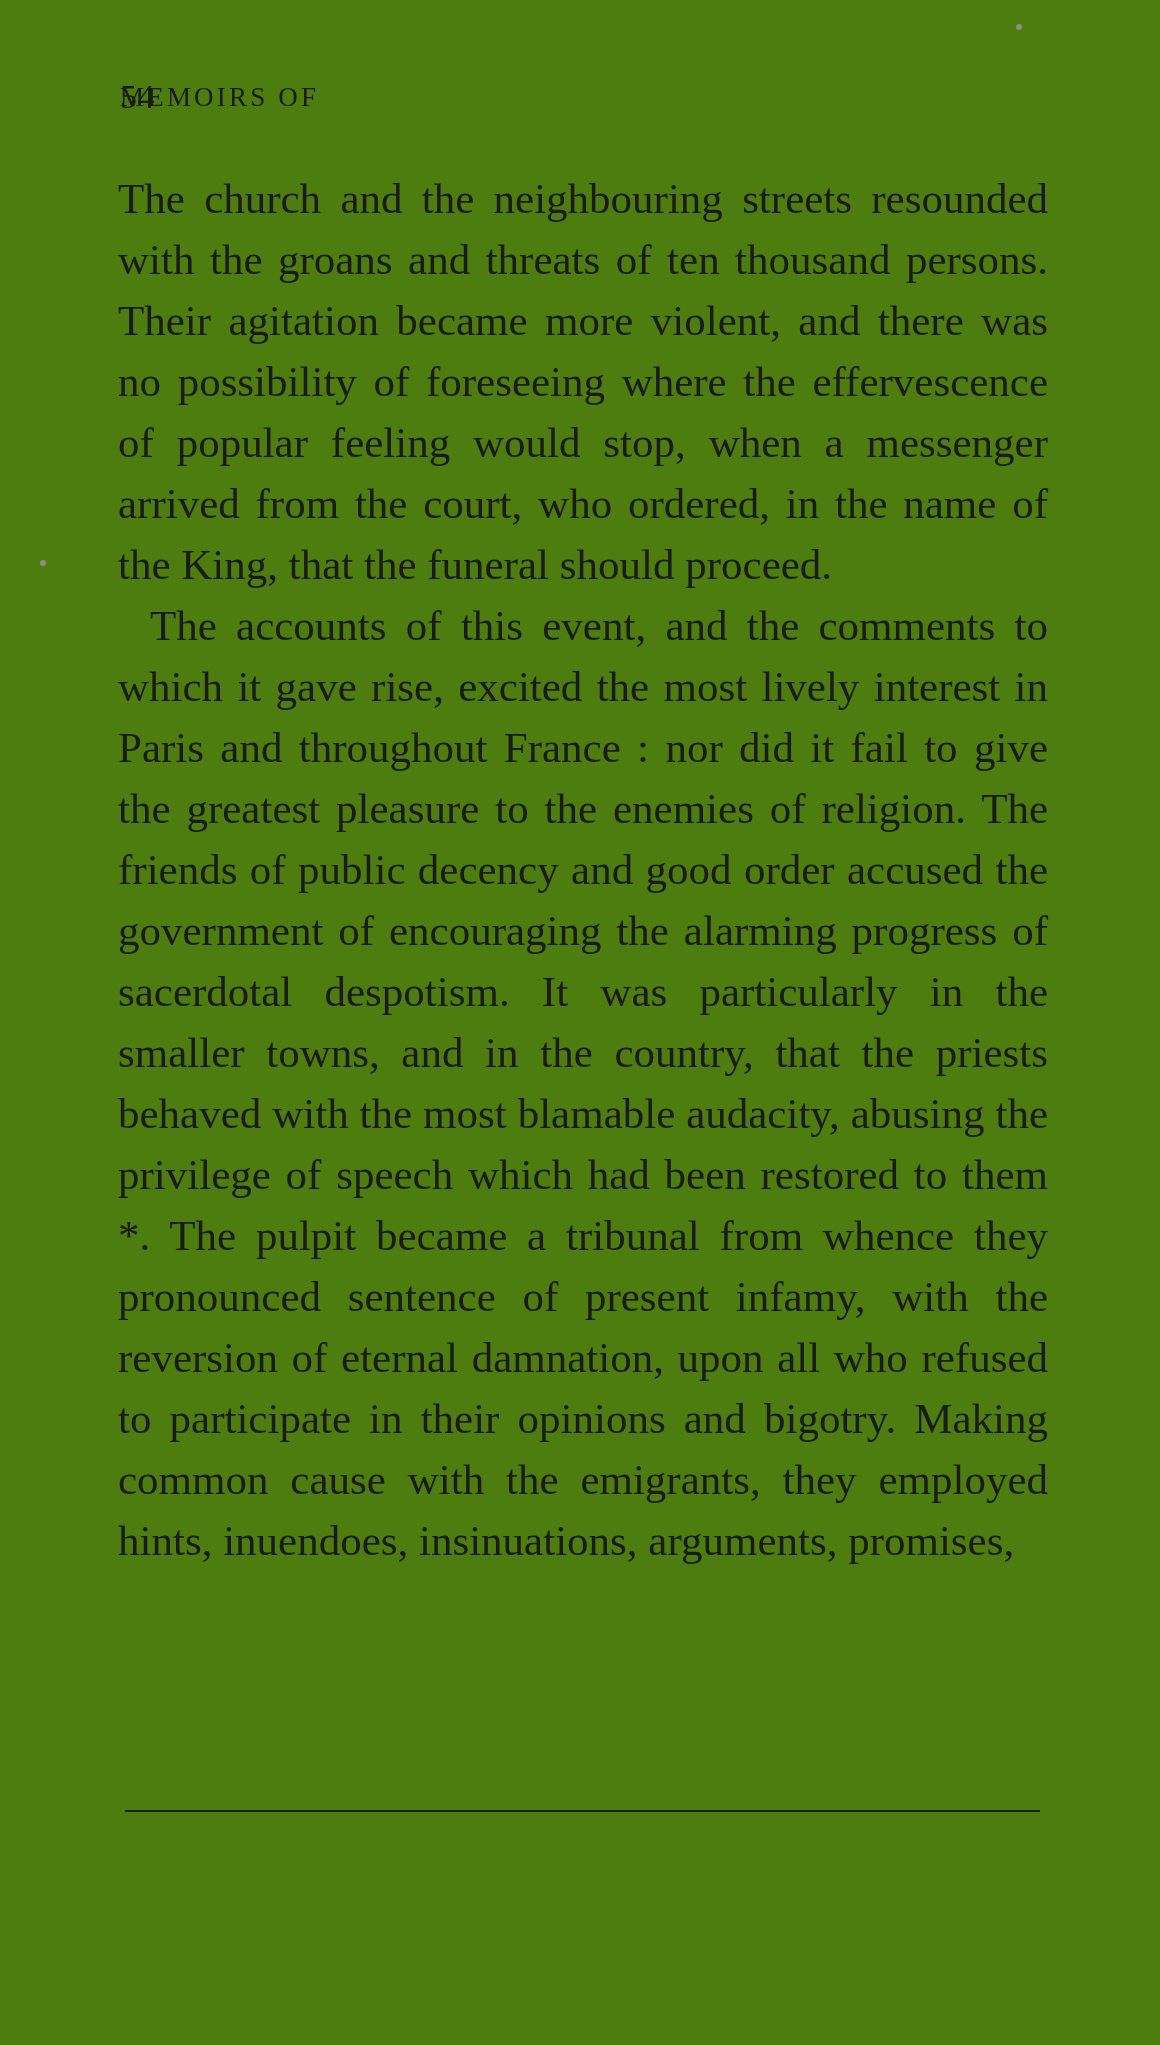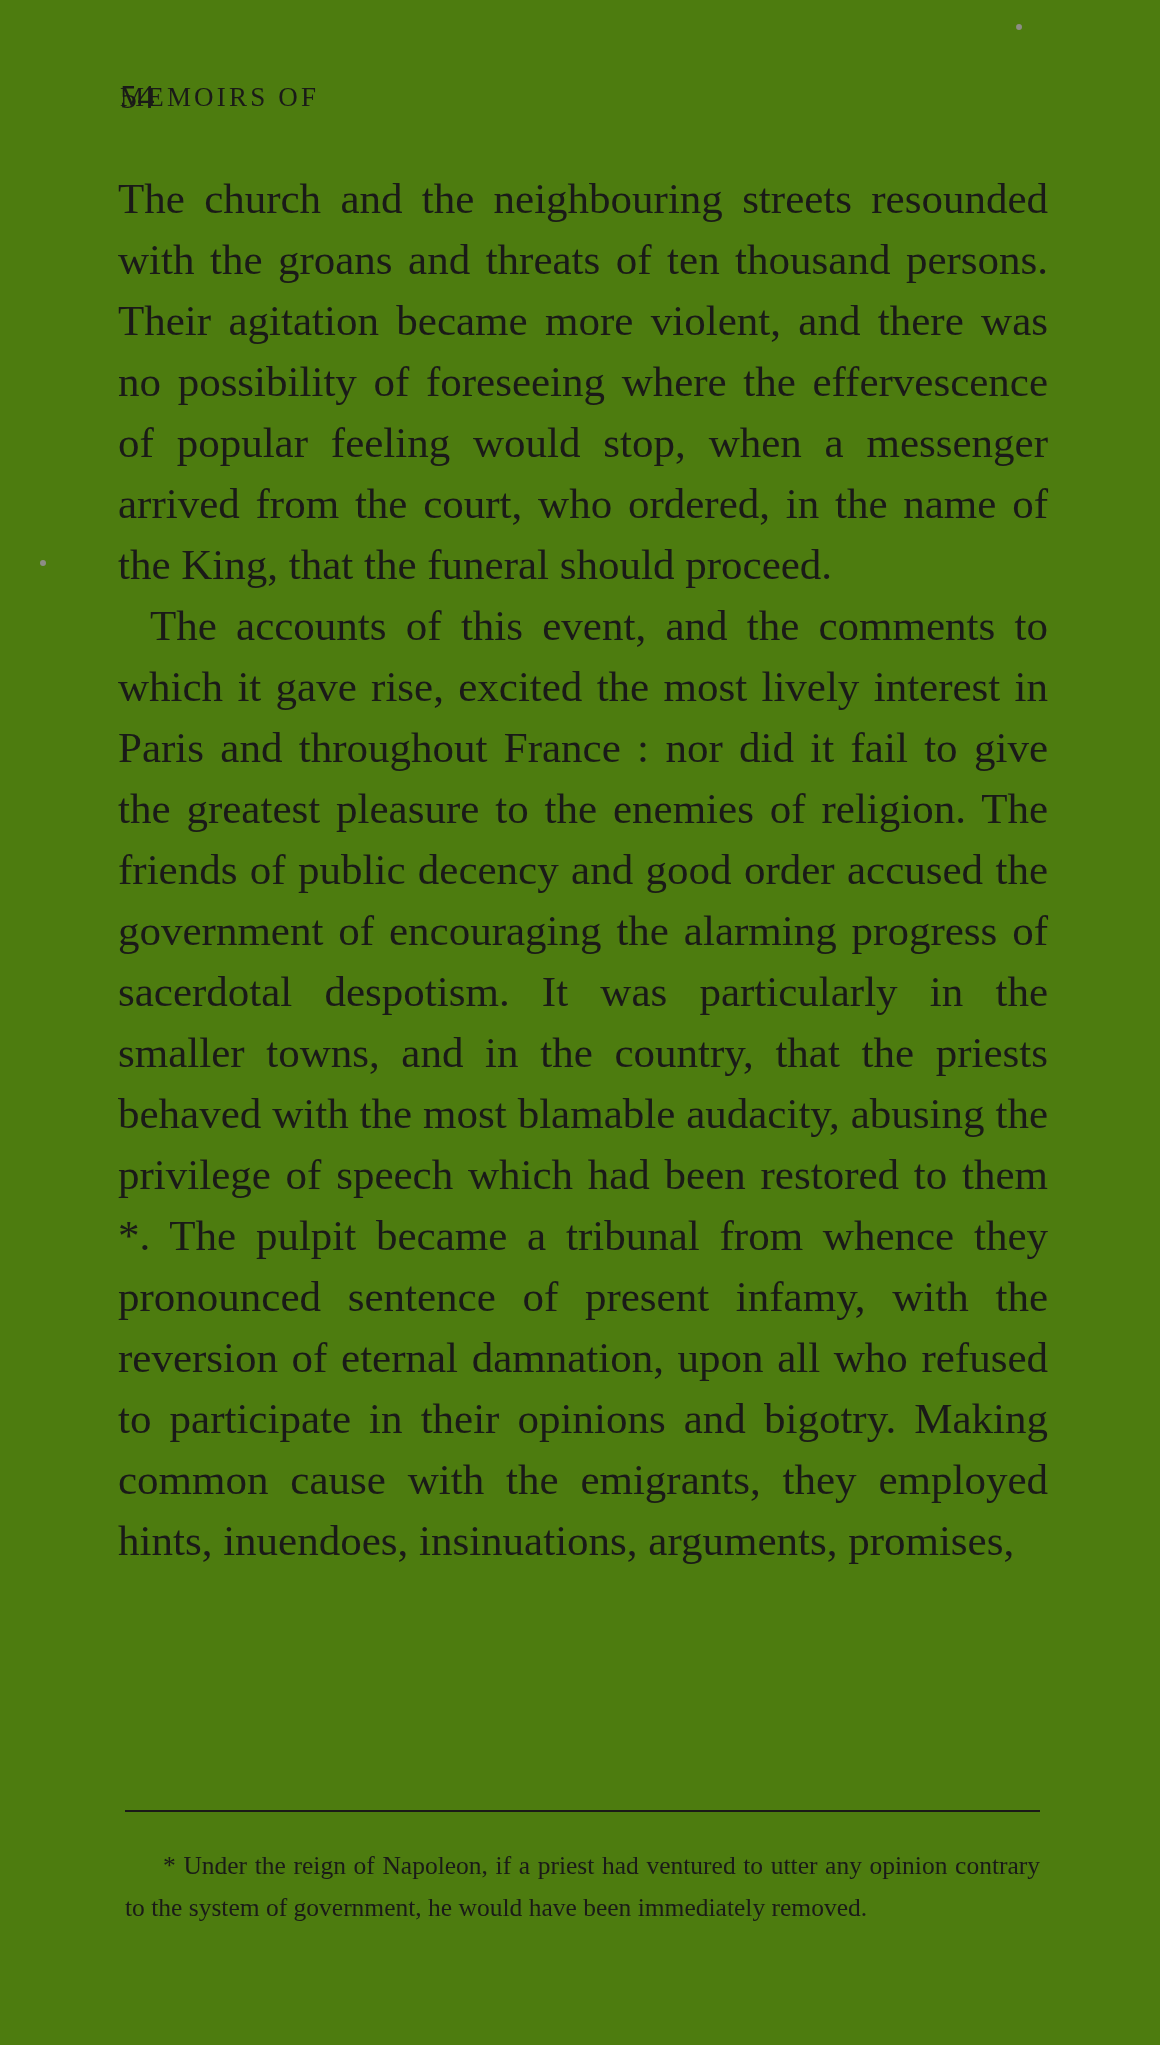--- a/index.html
+++ b/index.html
@@ -103,17 +103,14 @@
     <div class="running-head">MEMOIRS OF</div>
   </div>
 
   <div class="body-text">
     <p class="para">The church and the neighbouring streets resounded with the groans and threats of ten thousand persons.  Their agitation became more violent, and there was no possibility of foreseeing where the effervescence of popular feeling would stop, when a messenger arrived from the court, who ordered, in the name of the King, that the funeral should proceed.</p>
     <p class="para indent">The accounts of this event, and the comments to which it gave rise, excited the most lively interest in Paris and throughout France : nor did it fail to give the greatest pleasure to the enemies of religion.  The friends of public decency and good order accused the government of encouraging the alarming progress of sacerdotal despotism.  It was particularly in the smaller towns, and in the country, that the priests behaved with the most blamable audacity, abusing the privilege of speech which had been restored to them *.  The pulpit became a tribunal from whence they pronounced sentence of present infamy, with the reversion of eternal damnation, upon all who refused to participate in their opinions and bigotry.  Making common cause with the emigrants, they employed hints, inuendoes, insinuations, arguments, promises,</p>
   </div>
 
   <div class="footnote-rule"></div>
 
-  <div class="footnote">
-    <p class="fn-indent"><span>*</span> <span>Under the reign of Napoleon, if a priest had ventured to utter any opinion contrary to the system of government, he would have been immediately removed.</span></p>
-  </div>
 
 </div>
 
 </body></html>

